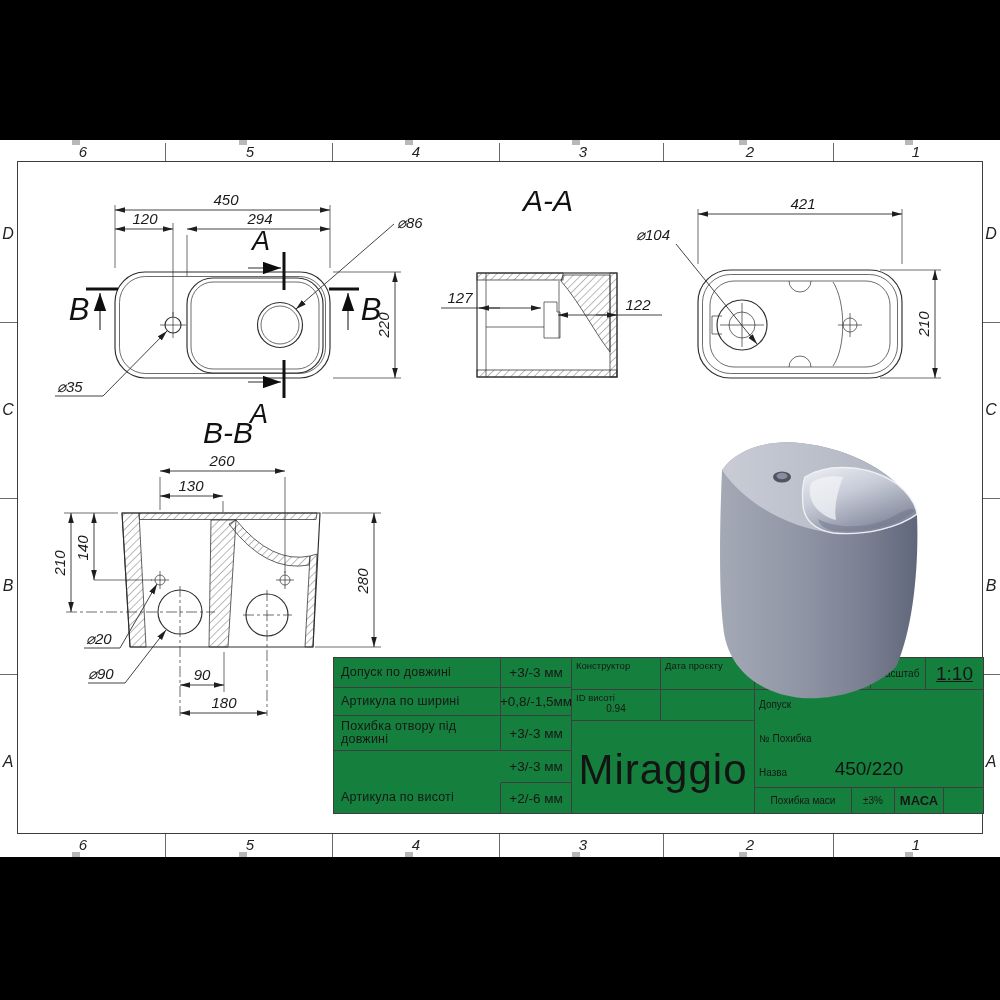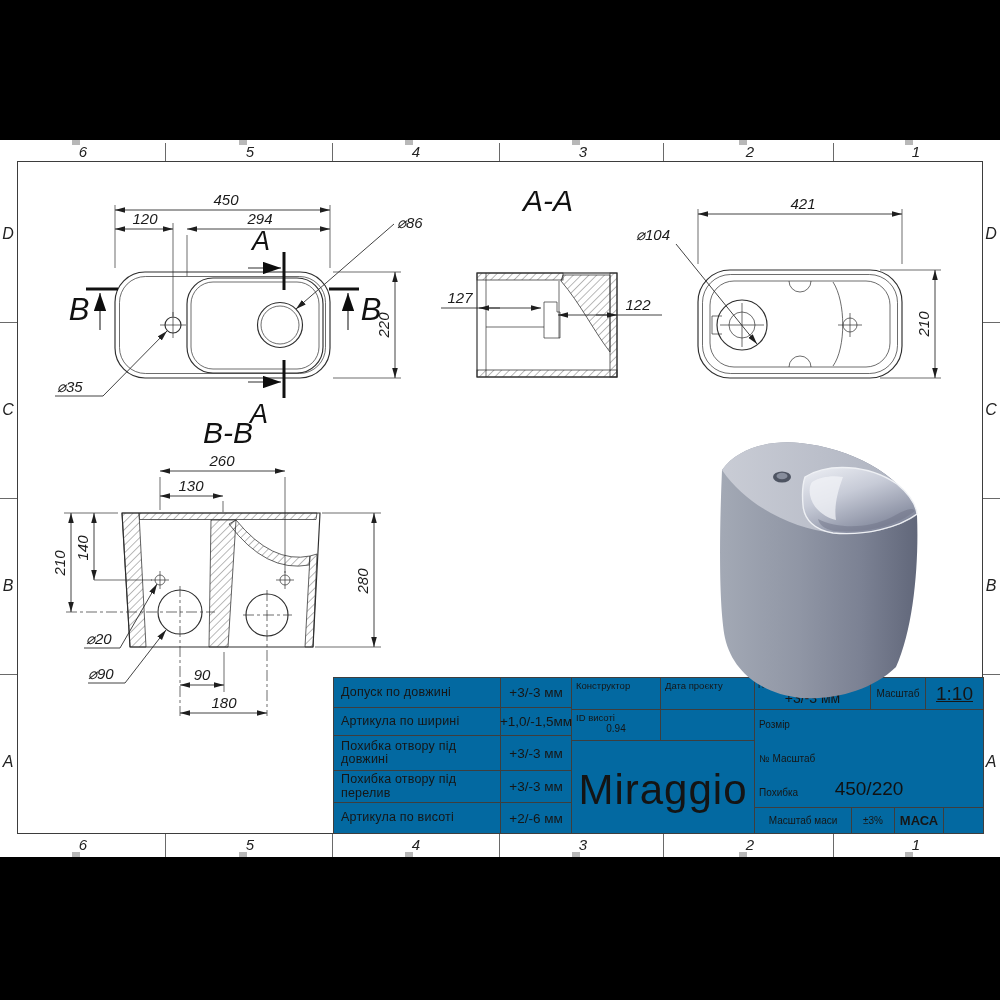--- a/index.html
+++ b/index.html
@@ -7,21 +7,21 @@
          font-family:"Liberation Sans",sans-serif;}
   #page{position:absolute;left:0;top:140px;width:1000px;height:717px;background:#ffffff;}
   .vline{position:absolute;width:0;border-left:1.2px solid #6a6a6a;}
   .hline{position:absolute;height:0;border-top:1.2px solid #6a6a6a;}
   .zone-num{position:absolute;transform:translateX(-50%);font-style:italic;font-size:15px;color:#222;}
   .zone-letter{position:absolute;transform:translate(-50%,-50%);font-style:italic;font-size:16px;color:#222;}
   .tick{position:absolute;width:8px;height:5px;background:#b8b8b8;}
   #frame{position:absolute;left:17px;top:21px;width:964px;height:671px;border:1.6px solid #3d3d3d;}
 
   
-  #tb{position:absolute;left:333px;top:537px;width:649px;height:155px;border:1.4px solid #3e3e3e;background:#0369a1;}
+  #tb{position:absolute;left:333px;top:517px;width:649px;height:155px;border:1.4px solid #3e3e3e;background:#15803d;}
   .cell{position:absolute;box-sizing:border-box;border-right:1.2px solid #3e3e3e;border-bottom:1.2px solid #3e3e3e;color:#161616;}
   .cell.nbr{border-right:none;text-decoration:underline;}
   .cell.nbb{border-bottom:none;}
   .lblcell{display:flex;align-items:center;padding-left:7px;font-size:12.5px;line-height:1.08;letter-spacing:.2px;}
   .valcell{display:flex;align-items:center;justify-content:center;font-size:13.5px;white-space:nowrap;}
   .hdr{font-size:9.5px;padding:2px 0 0 4px;}
   .ctr{display:flex;align-items:center;justify-content:center;}
   #logo-cell{font-size:42px;letter-spacing:1px;font-weight:500;color:#141414;
              display:flex;align-items:center;justify-content:center;padding-top:6px;}
   .small-lb{position:absolute;font-size:10px;color:#161616;}
@@ -104,51 +104,50 @@
       <div class="hline" style="left:983px;top:534px;width:17px"></div>
     </div>
 
     <div id="frame"></div>
 
     <div id="tb">
 
       <div class="cell lblcell" style="left:0;top:0;width:167px;height:30px">Допуск по довжині</div>
       <div class="cell lblcell" style="left:0;top:30px;width:167px;height:28px">Артикула по ширині</div>
       <div class="cell lblcell" style="left:0;top:58px;width:167px;height:35px">Похибка отвору під довжині</div>
-      <div class="cell lblcell" style="left:0;top:93px;width:167px;height:32px">Похибка отвору під перелив</div>
       <div class="cell lblcell nbb" style="left:0;top:125px;width:167px;height:30px">Артикула по висоті</div>
 
       <div class="cell valcell" style="left:167px;top:0;width:71px;height:30px">+3/-3 мм</div>
-      <div class="cell valcell" style="left:167px;top:30px;width:71px;height:28px">+1,0/-1,5мм</div>
+      <div class="cell valcell" style="left:167px;top:30px;width:71px;height:28px">+0,8/-1,5мм</div>
       <div class="cell valcell" style="left:167px;top:58px;width:71px;height:35px">+3/-3 мм</div>
       <div class="cell valcell" style="left:167px;top:93px;width:71px;height:32px">+3/-3 мм</div>
       <div class="cell valcell nbb" style="left:167px;top:125px;width:71px;height:30px">+2/-6 мм</div>
 
       <div class="cell hdr" style="left:238px;top:0;width:89px;height:32px">Конструктор</div>
       <div class="cell hdr" style="left:327px;top:0;width:94px;height:32px">Дата проєкту</div>
       <div class="cell" style="left:238px;top:32px;width:89px;height:31px">
         <div class="hdr">ID висоті</div>
         <div style="font-size:10px;text-align:center">0.94</div>
       </div>
       <div class="cell" style="left:327px;top:32px;width:94px;height:31px"></div>
       <div class="cell nbb" id="logo-cell" style="left:238px;top:63px;width:183px;height:92px">Miraggio</div>
 
       <div class="cell" style="left:421px;top:0;width:116px;height:32px">
         <div style="font-size:8.5px;padding:2px 0 0 3px">Похибка по довжині(мм)</div>
         <div style="font-size:14px;text-align:center">+3/-3 мм</div>
       </div>
       <div class="cell ctr" style="left:537px;top:0;width:55px;height:32px;font-size:10px">Масштаб</div>
       <div class="cell ctr nbr" style="left:592px;top:0;width:57px;height:32px;font-size:19px">1:10</div>
       <div class="cell nbr" style="left:421px;top:32px;width:228px;height:98px">
-        <div class="small-lb" style="left:4px;top:9px">Розмір</div>
-        <div class="small-lb" style="left:4px;top:43px">№ Масштаб</div>
-        <div class="small-lb" style="left:4px;top:77px">Похибка</div>
+        <div class="small-lb" style="left:4px;top:9px">Допуск</div>
+        <div class="small-lb" style="left:4px;top:43px">№ Похибка</div>
+        <div class="small-lb" style="left:4px;top:77px">Назва</div>
         <div class="bigval" style="left:0;right:0;top:68px;text-align:center;font-size:19px">450/220</div>
       </div>
-      <div class="cell ctr nbb" style="left:421px;top:130px;width:97px;height:25px;font-size:10px">Масштаб маси</div>
+      <div class="cell ctr nbb" style="left:421px;top:130px;width:97px;height:25px;font-size:10px">Похибка маси</div>
       <div class="cell ctr nbb" style="left:518px;top:130px;width:43px;height:25px;font-size:10px">±3%</div>
       <div class="cell ctr nbb" style="left:561px;top:130px;width:49px;height:25px;font-size:13px;font-weight:600">МАСА</div>
       <div class="cell ctr nbb nbr" style="left:610px;top:130px;width:39px;height:25px"></div>
     </div>
   </div>
 
   <svg width="1000" height="1000" viewBox="0 0 1000 1000">
     <defs>
       <pattern id="h45" width="5.5" height="5.5" patternTransform="rotate(45)" patternUnits="userSpaceOnUse">
         <line x1="0" y1="0" x2="0" y2="5.5" stroke="#3a3a3a" stroke-width="0.7"></line>

